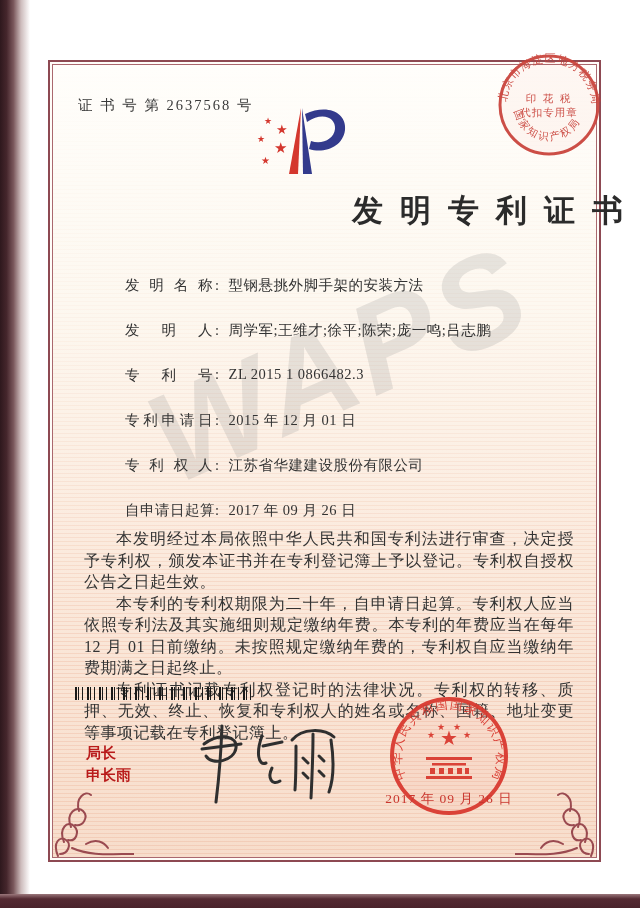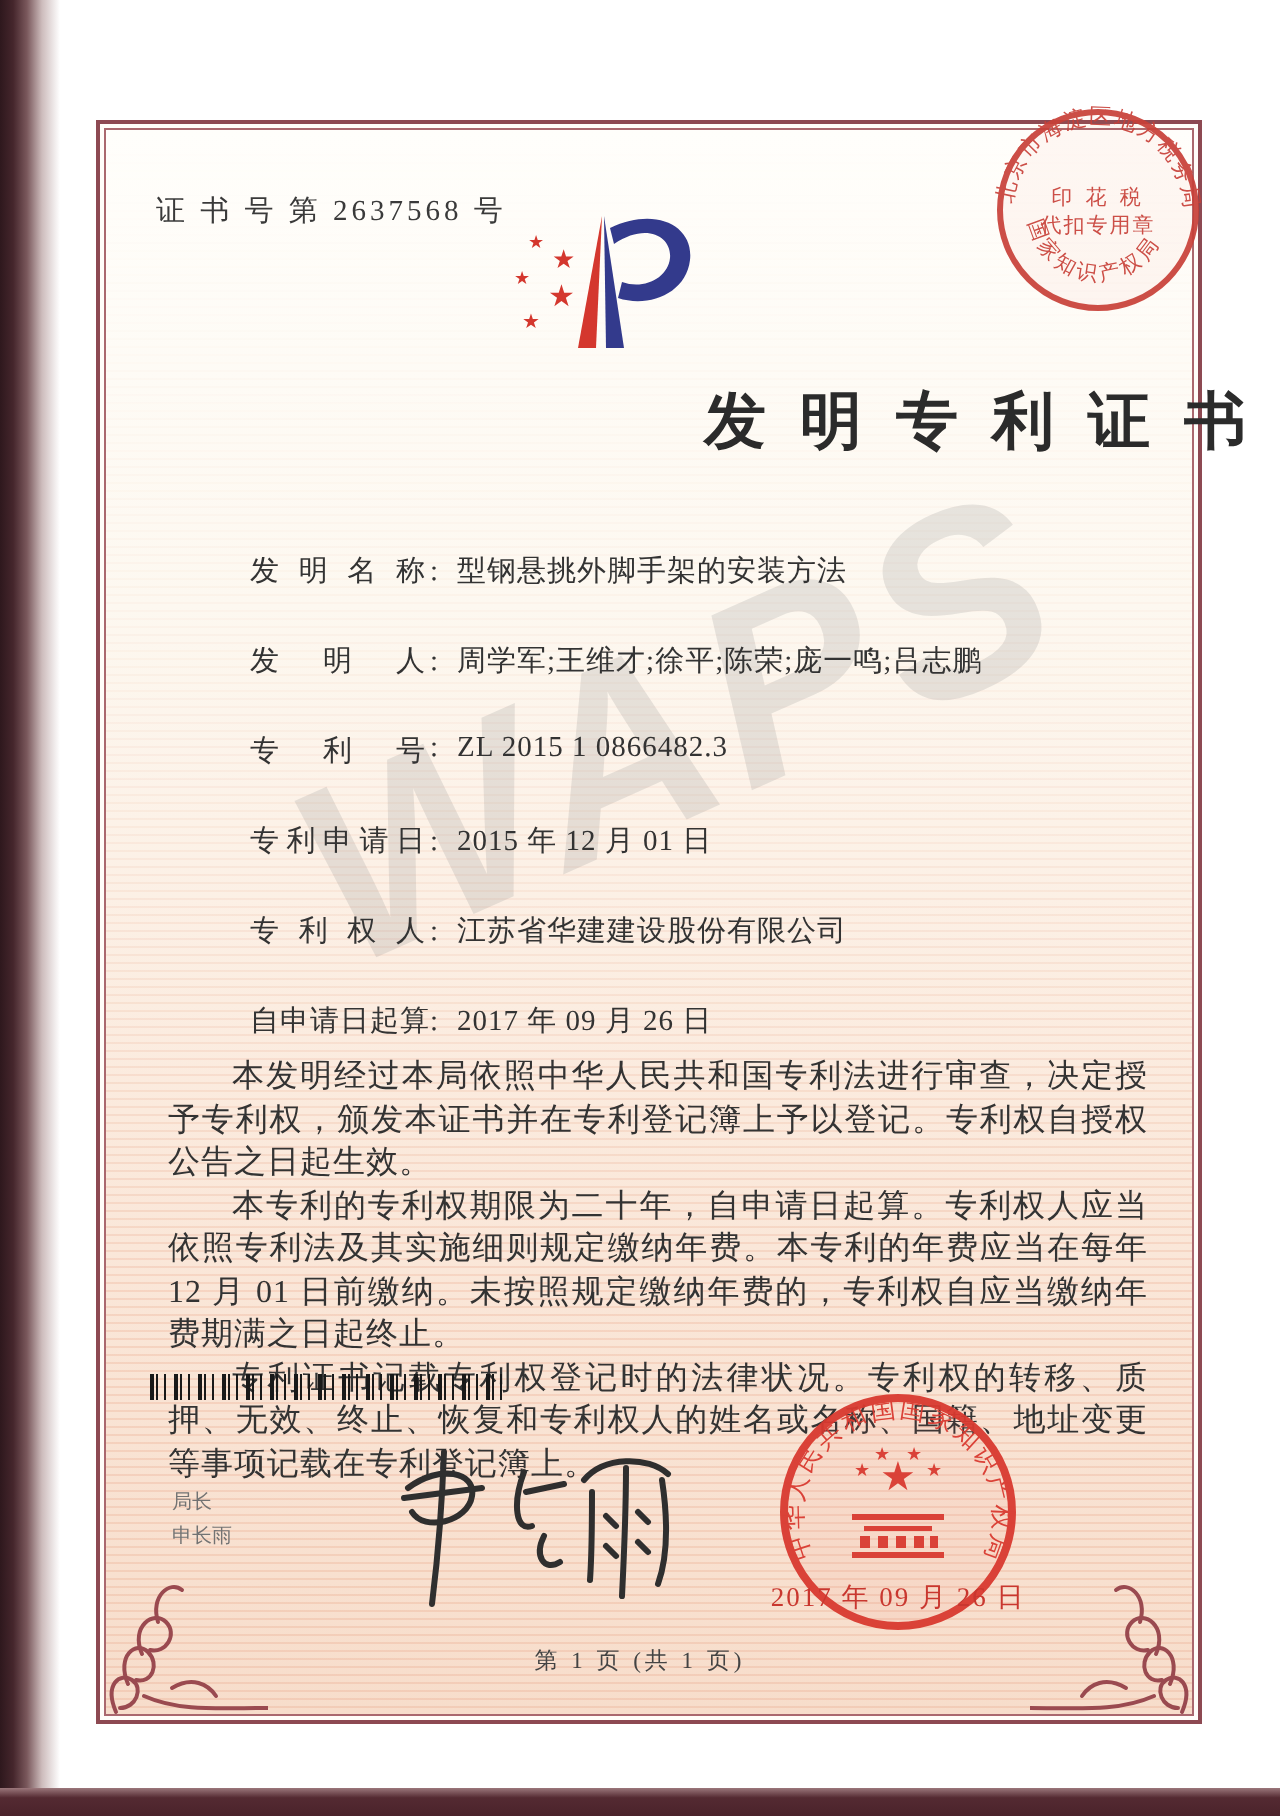--- a/index.html
+++ b/index.html
@@ -33,21 +33,21 @@
   .fields{position:absolute;left:85px;top:276px;right:70px;z-index:2;margin-left:40px;}
   .frow{height:45px;font-size:14.5px;color:#333;letter-spacing:.5px;white-space:nowrap;}
   .flabel{display:inline-block;width:88px;text-align:justify;text-align-last:justify;vertical-align:top;}
   .colon{margin:0 9px 0 2px;}
   .paras{position:absolute;left:84px;right:66px;top:528px;z-index:2;
     font-size:16px;line-height:21.5px;text-align:justify;color:#333;letter-spacing:.5px;}
   .paras p{margin:0;text-indent:2em;}
   .barcode{position:absolute;left:75px;top:687px;width:178px;height:13px;z-index:2;
     background:repeating-linear-gradient(90deg,#191919 0 2px,rgba(0,0,0,0) 2px 3px,#191919 3px 4px,rgba(0,0,0,0) 4px 7px,#191919 7px 8px,rgba(0,0,0,0) 8px 12px);}
   .director{position:absolute;left:86px;top:744px;z-index:2;
-    font-family:"Liberation Sans","DejaVu Sans",sans-serif;font-weight:400;font-size:10px;color:#737373;}
+    font-family:"Liberation Sans","DejaVu Sans",sans-serif;font-weight:700;font-size:15px;color:#b91c1c;}
   .director .name{margin-top:3px;}
   .signature{position:absolute;left:192px;top:718px;z-index:2;}
   .office-seal{position:absolute;left:386px;top:693px;z-index:3;opacity:.95;}
   .seal-date{position:absolute;left:380px;top:790px;width:138px;text-align:center;z-index:4;
     color:#c9372f;font-size:13.5px;letter-spacing:1px;}
   .footer{position:absolute;left:0;right:0;top:823px;text-align:center;font-size:11.5px;
     letter-spacing:2px;color:#444;z-index:2;}
   .flourish{position:absolute;bottom:-2px;z-index:2;}
   .flourish.left{left:0;}
   .flourish.right{right:0;transform:scaleX(-1);}
@@ -193,15 +193,14 @@
       <rect x="53" y="75" width="5" height="6"></rect>
       <rect x="62" y="75" width="5" height="6"></rect>
       <rect x="71" y="75" width="5" height="6"></rect>
       <rect x="79" y="75" width="4" height="6"></rect>
       <rect x="40" y="83" width="46" height="3"></rect>
     </g>
   </svg>
 
   <div class="seal-date">2017 年 09 月 26 日</div>
 
-  <div class="footer">第 1 页 (共 1 页)</div>
 
 </div>
 
 </body></html>

